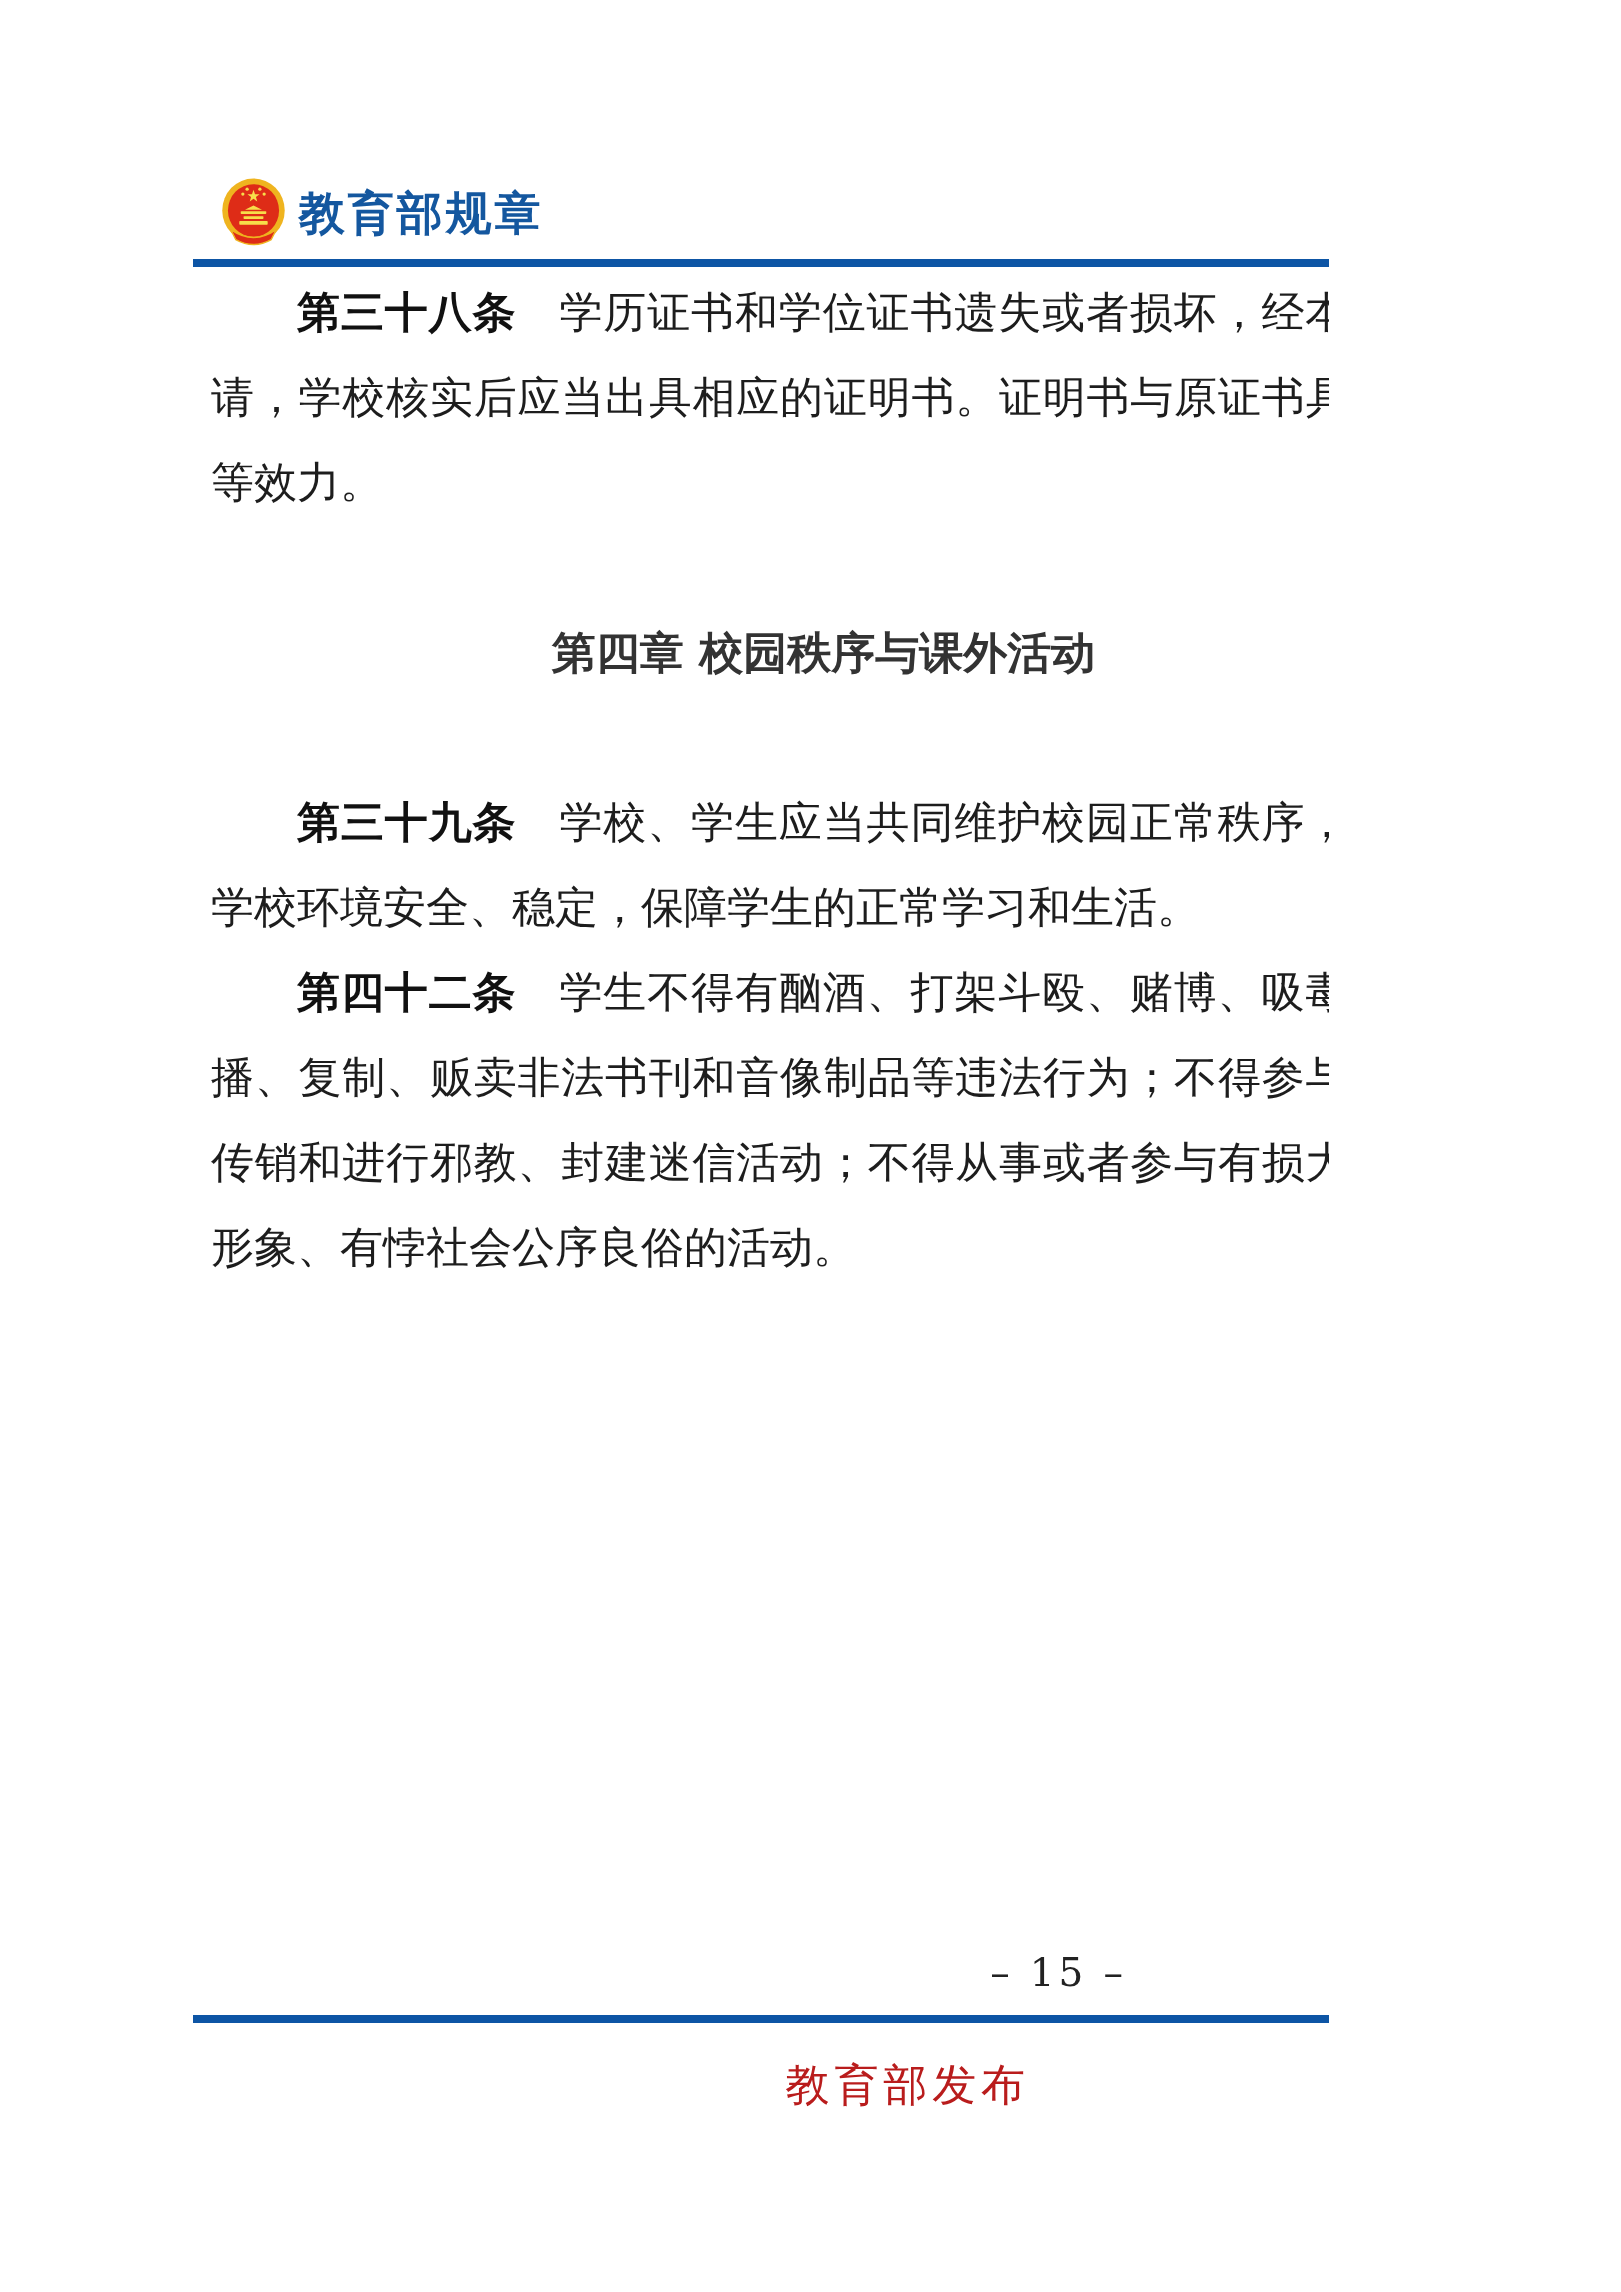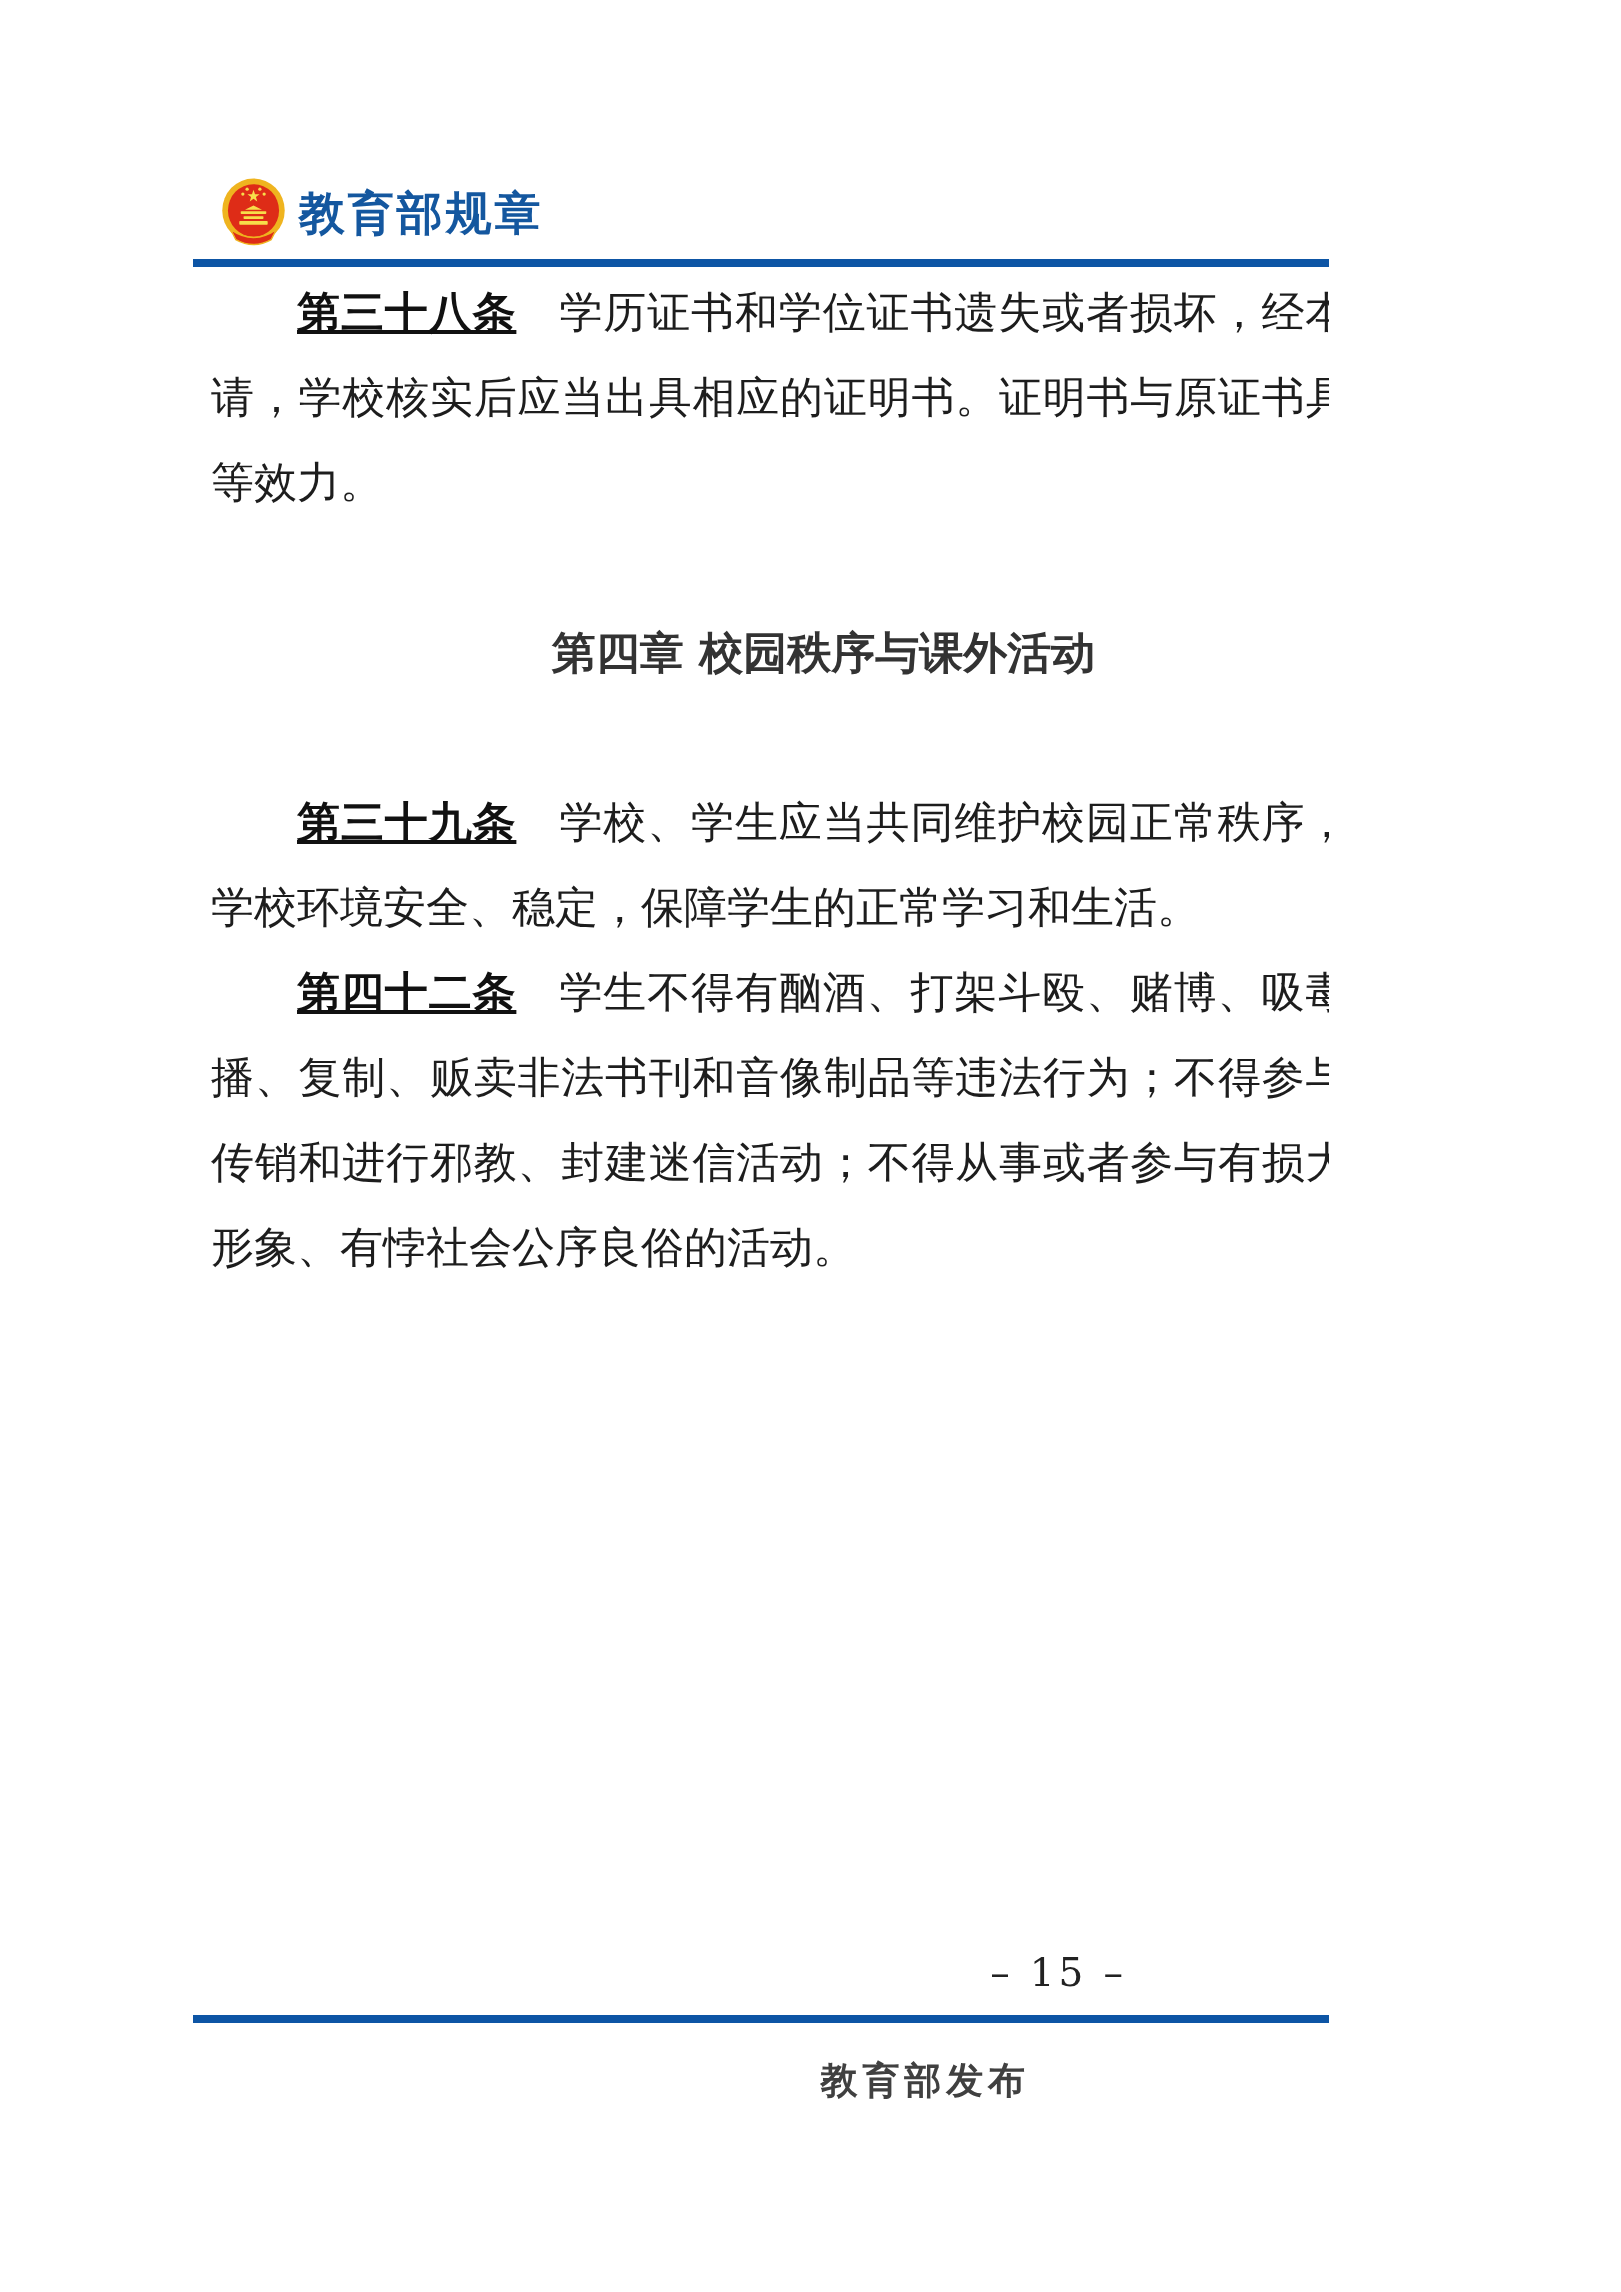--- a/index.html
+++ b/index.html
@@ -56,21 +56,20 @@
     text-align: justify;
     text-indent: 86px;
     word-break: normal;
   }
   .term {
     font-family: "DejaVu Sans", sans-serif;
     font-weight: 700;
     font-style: normal;
     color: #111111;
     margin-right: 43px;
-    text-decoration: underline;
   }
   .chapter {
     margin: 85px 0;
     font-family: "DejaVu Sans", sans-serif;
     font-size: 44px;
     font-weight: 700;
     line-height: 85px;
     color: #333333;
     text-align: center;
     text-indent: 0;
@@ -84,23 +83,23 @@
     font-size: 39px;
     color: #222222;
     letter-spacing: 3.9px;
     white-space: nowrap;
   }
   .footer-rule { top: 2015px; }
   .publisher {
     position: absolute;
     top: 2056px;
     right: 299px;
-    font-size: 37px;
-    font-weight: 700;
-    color: #404040;
+    font-size: 44px;
+    font-weight: 400;
+    color: #b91c1c;
     letter-spacing: 4.9px;
     white-space: nowrap;
   }
 </style>
 </head>
 <body>
 
 <div class="page">
 
   <header>

